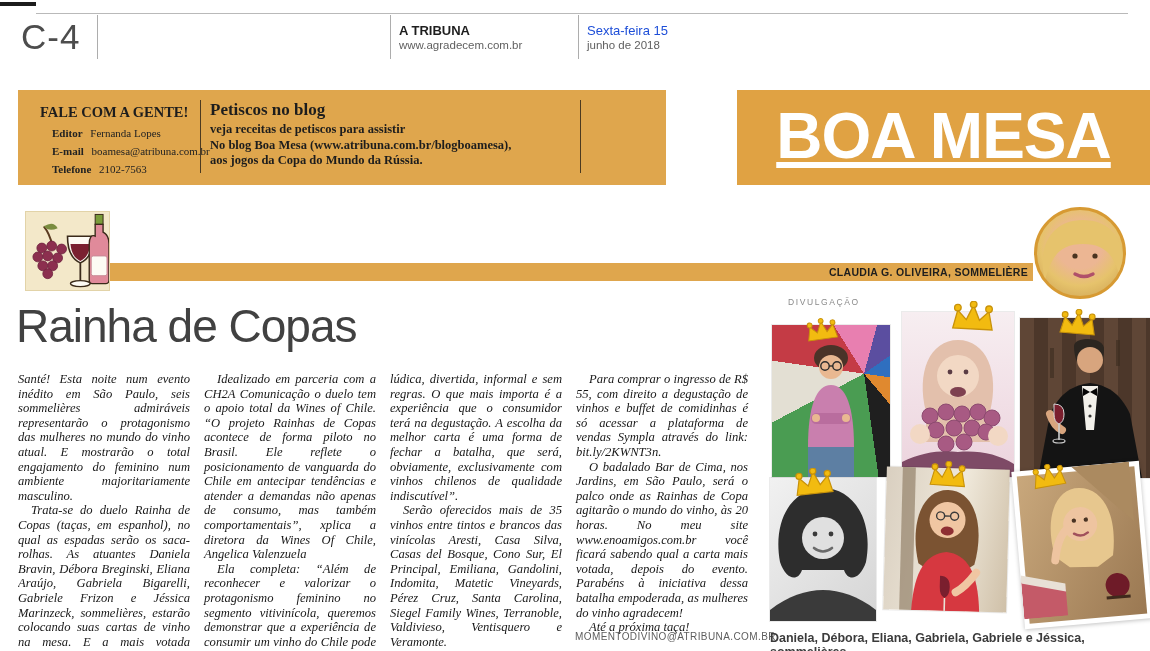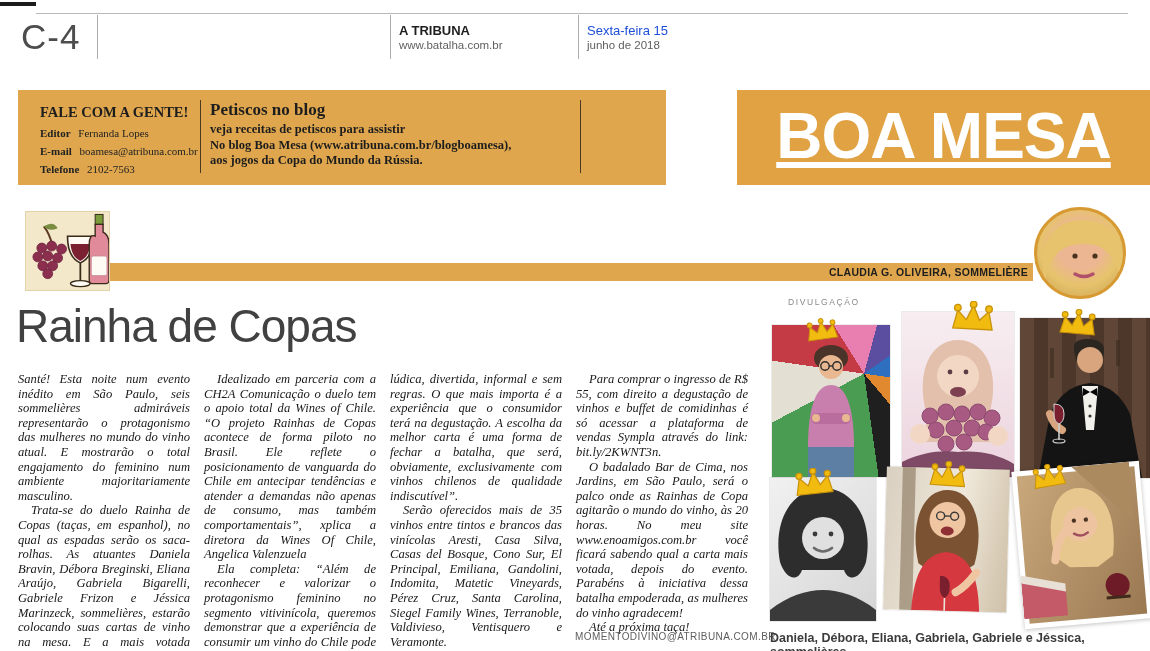--- a/index.html
+++ b/index.html
@@ -18,21 +18,21 @@
   .masthead-url { position:absolute; left:399px; top:39px; font-size:11.5px; color:#5f5f5f; }
   .date-1 { position:absolute; left:587px; top:23px; font-size:13px; font-weight:normal; color:#1d4ed8; }
   .date-2 { position:absolute; left:587px; top:39px; font-size:11.5px; color:#5f5f5f; }
 
   
   .contact-box { position:absolute; left:18px; top:90px; width:648px; height:95px;
                  background:var(--amber,#dfa64d);font-family:Liberation Serif, serif; }
   .contact-title { position:absolute; left:22px; top:14px; font-size:14.5px; font-weight:bold; color:#1d1d1d; }
   .contact-row { position:absolute; left:22px; font-size:11px; color:#222; }
   .cr1 { top:37px; } .cr2 { top:55px; } .cr3 { top:73px; }
-  .contact-row b { margin-right:5px; }
+  .contact-row b { margin-right:5px;margin-left:12px; }
   .box-divider { position:absolute; top:10px; width:1px; height:73px; background:#4c3a20; }
   .bd1 { left:182px; } .bd2 { left:562px; }
   .blog-block { position:absolute; left:192px; top:10px; width:360px; text-align:left; color:#1d1d1d; }
   .blog-title { font-size:17px; font-weight:bold; margin-bottom:2px; }
   .blog-line { font-size:12.5px; font-weight:bold; line-height:15.5px; }
 
   
   .section-banner { position:absolute; left:737px; top:90px; width:413px; height:95px;
                     background:var(--banner,#e0a243); color:#fff; text-align:center;
                     font-weight:bold; font-size:64px; line-height:92px; letter-spacing:-1px;text-decoration:underline; }
@@ -102,21 +102,21 @@
     </defs>
   </svg>
 
   <div class="folio-blackbar"></div>
   <div class="folio-rule"></div>
   <div class="vrule v1"></div>
   <div class="vrule v2"></div>
   <div class="vrule v3"></div>
   <div class="folio-number">C-4</div>
   <div class="masthead">A TRIBUNA</div>
-  <div class="masthead-url">www.batalha.com.br</div>
+  <div class="masthead-url">www.agradecem.com.br</div>
   <div class="date-1">Sexta-feira 15</div>
   <div class="date-2">junho de 2018</div>
 
   <div class="contact-box">
     <div class="contact-title">FALE COM A GENTE!</div>
     <div class="contact-row cr1">
       <b>Editor</b>
       <span>Fernanda Lopes</span>
     </div>
     <div class="contact-row cr2">

